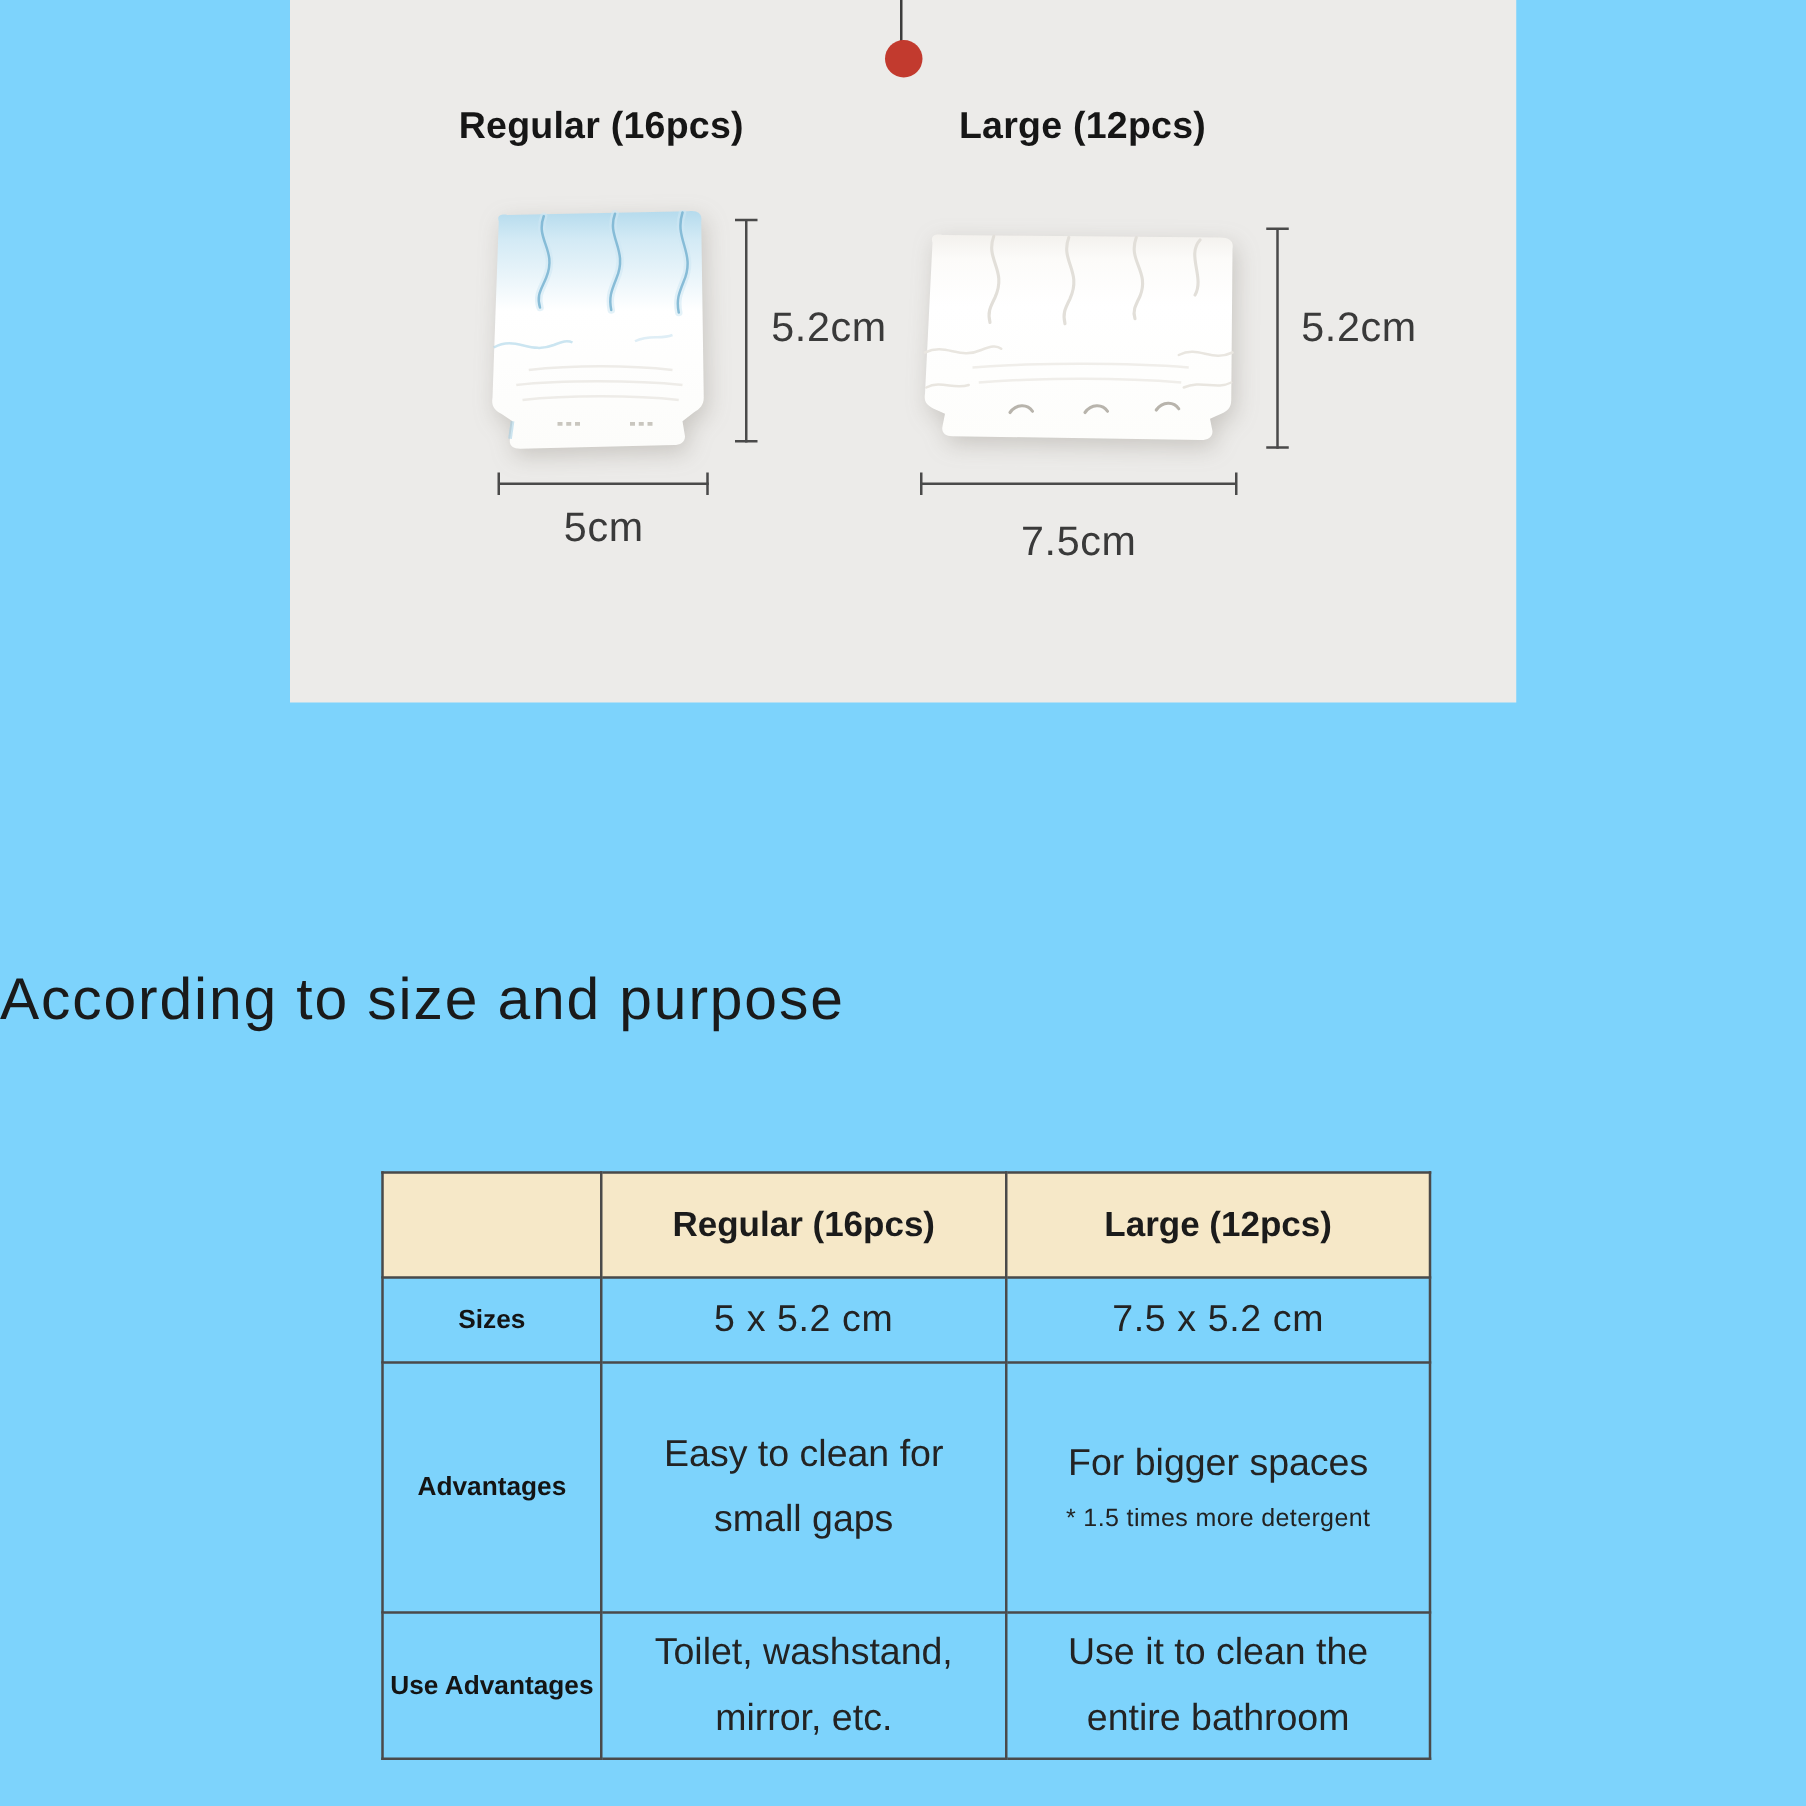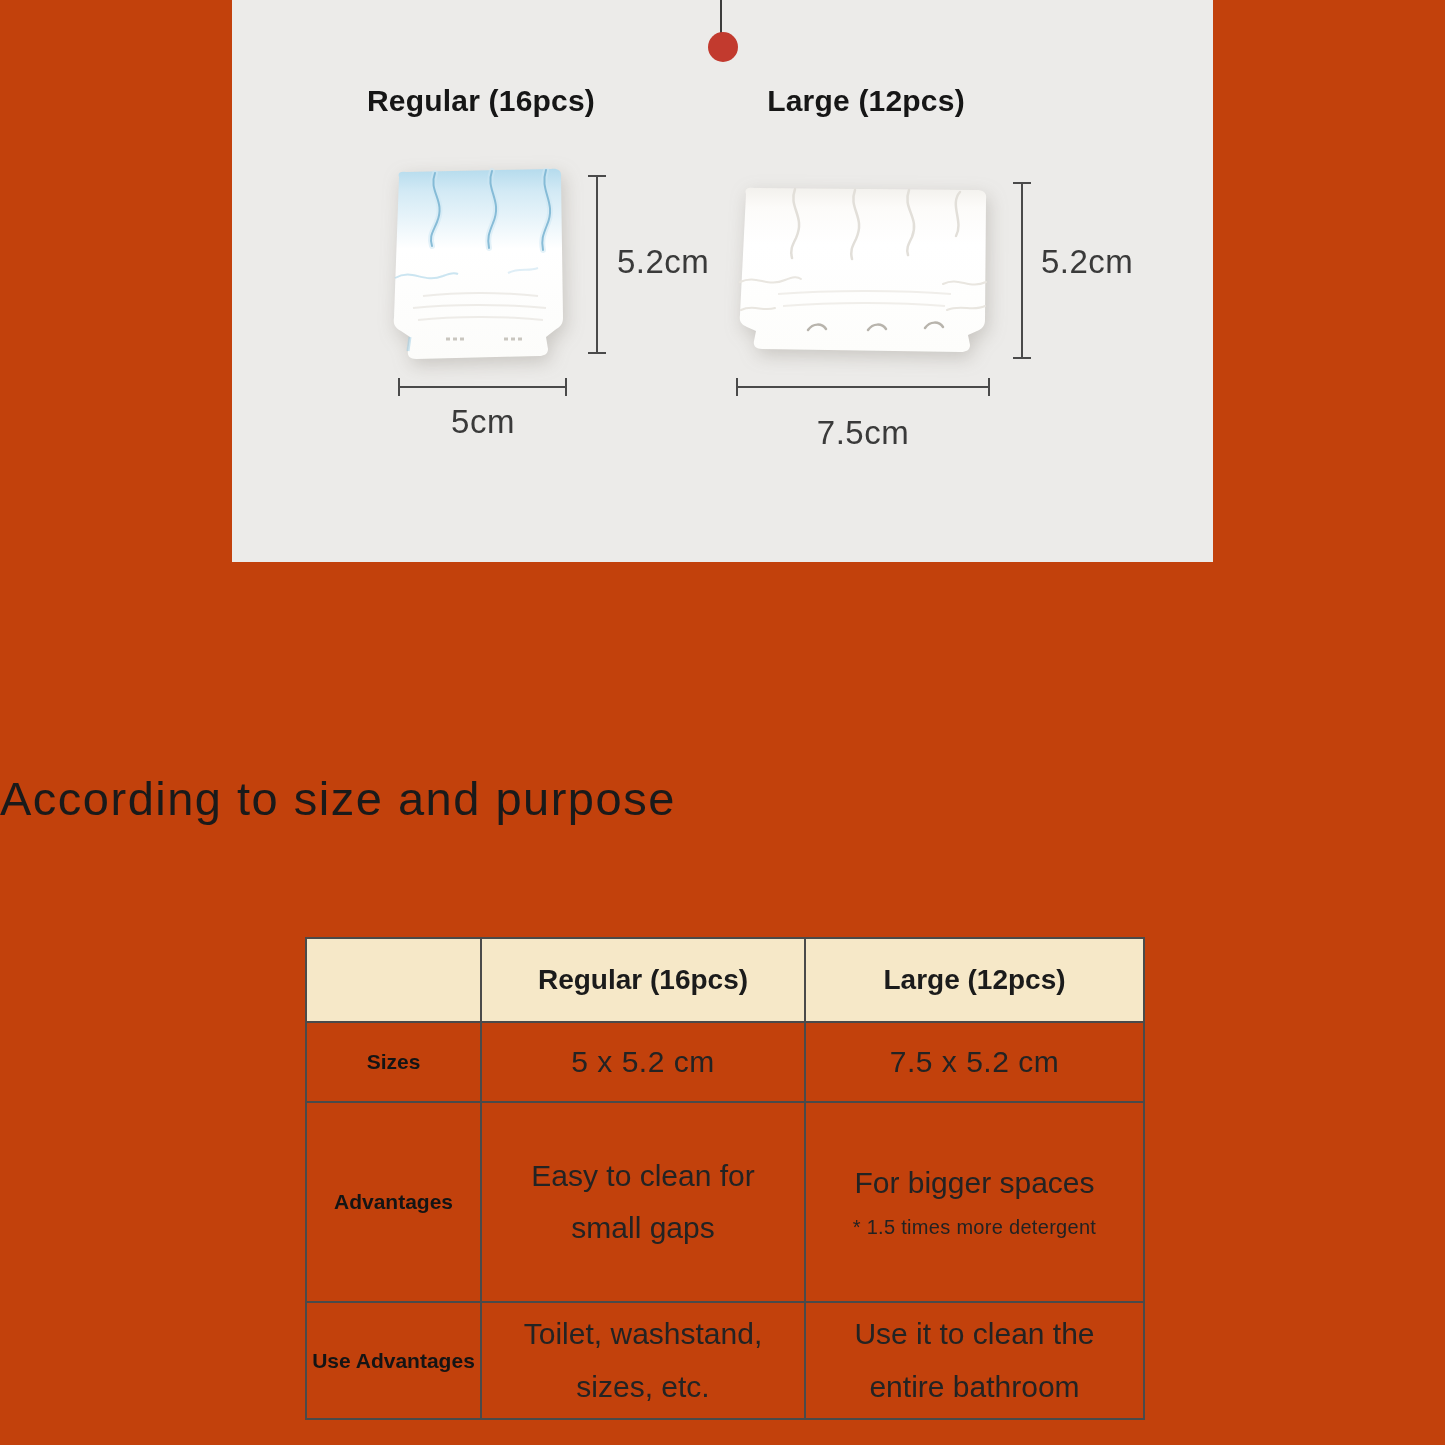--- a/index.html
+++ b/index.html
@@ -1,19 +1,19 @@
 <!DOCTYPE html>
 <html><head>
 <meta charset="utf-8">
 <style>
   * { margin:0; padding:0; box-sizing:border-box; }
   html,body { background:#ffffff; }
   body { font-family:"Liberation Sans", sans-serif; color:#1c1c1c; }
   .page {
-    position:relative; width:1445px; height:1445px; background:#c2410c;
+    position:relative; width:1445px; height:1445px; background:#7dd3fc;
     overflow:hidden; margin:0 auto;
   }
 
   
   .panel {
     position:absolute; left:232px; top:0; width:981px; height:562px;
     background:#ecebe9;
   }
   .drop-line { position:absolute; left:488px; top:0; width:2px; height:34px; background:#3c3c3c; }
   .red-dot  { position:absolute; left:476px; top:32px; width:30px; height:30px; border-radius:50%; background:#c23a2e; }
@@ -49,21 +49,21 @@
   
   table.compare {
     position:absolute; left:305px; top:937px; width:838px;
     border-collapse:collapse; table-layout:fixed;
   }
   table.compare td, table.compare th { border:2px solid #4a4a4a; text-align:center; vertical-align:middle; }
   .col-label { width:175px; }
   .col-reg   { width:324px; }
   .col-lrg   { width:339px; }
   tr.hdr      { height:84px; }
-  tr.r-sizes  { height:80px;margin-left:26px; }
+  tr.r-sizes  { height:68px;margin-left:26px; }
   tr.r-adv    { height:200px; }
   tr.r-use    { height:117px; }
   tr.hdr th { background:#f6e8c8; font-size:28px; font-weight:bold; color:#1b1b1b; }
   td.rowlabel { font-size:21px; font-weight:bold; color:#141414; }
   td.val  { font-size:30px; color:#232323; }
   .preline { white-space:pre-line; line-height:1.75; }
   .sizes-val { letter-spacing:0.5px; }
   .adv-note { font-size:20px; color:#222; margin-top:16px; letter-spacing:0.3px; }
 </style>
 </head>
@@ -193,20 +193,20 @@
       <td class="val preline">Easy to clean for
 small gaps</td>
       <td class="val">
         <div>For bigger spaces</div>
         <div class="adv-note">* 1.5 times more detergent</div>
       </td>
     </tr>
     <tr class="r-use">
       <td class="rowlabel">Use Advantages</td>
       <td class="val preline">Toilet, washstand,
-sizes, etc.</td>
+mirror, etc.</td>
       <td class="val preline">Use it to clean the
 entire bathroom</td>
     </tr>
   </tbody>
     </table>
 
 </div>
 
 </body></html>

